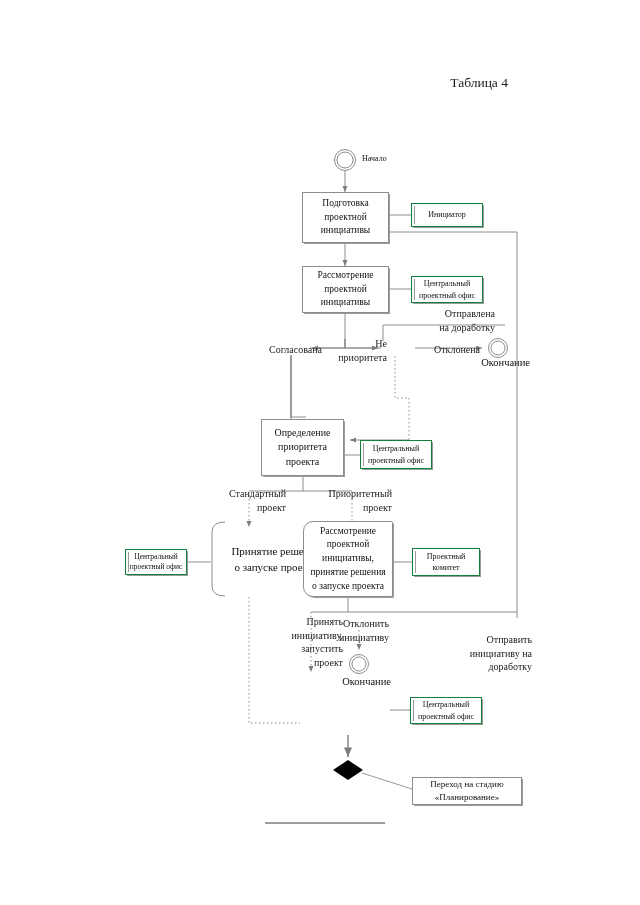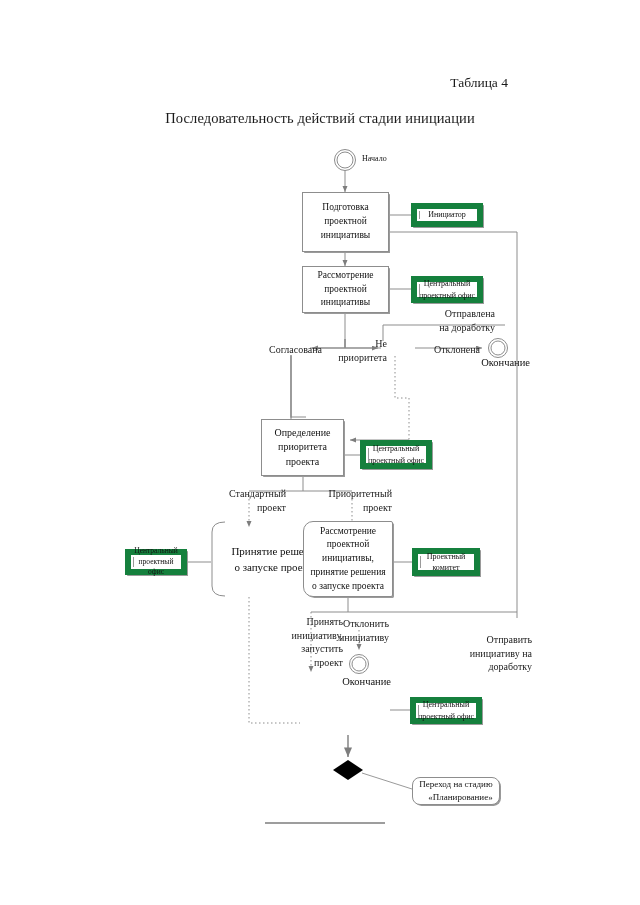--- a/index.html
+++ b/index.html
@@ -22,21 +22,21 @@
   .node{position:absolute;box-sizing:border-box;display:flex;
         align-items:center;justify-content:center;text-align:center;
         font-size:9.5px;line-height:1.45;color:#111;}
 
   
   .box{border:1px solid #8d8d8d;background:#fff;
        box-shadow:1.6px 1.6px 0 -0.6px #9a9a9a;}
   .box.roundL{border-radius:10px;}
 
   
-  .role{border:6px solid #15803d;background:#fff;font-size:8px;
+  .role{border:1px solid #15803d;background:#fff;font-size:8px;
         line-height:1.4;box-shadow:1.6px 1.6px 0 -0.6px #9a9a9a;}
   .role::before{content:"";position:absolute;left:2px;top:2px;bottom:2px;
                 width:1px;background:#9a9a9a;}
 
   
   .bracket{position:absolute;box-sizing:border-box;display:flex;
            align-items:center;justify-content:center;text-align:center;
            font-size:11px;line-height:1.5;color:#111;}
 
   .lbl{position:absolute;font-size:10px;line-height:1.35;text-align:right;
@@ -46,21 +46,20 @@
 
   .footrule{position:absolute;left:265px;top:822px;width:120px;height:1.5px;
             background:#9d9d9d;}
 </style>
 </head>
 <body>
 
 <div class="page">
 
   <div class="tablecap">Таблица 4</div>
-  <div class="title">Последовательность действий стадии инициации</div>
 
   <div class="chart">
 
     <svg width="640" height="905">
       <defs>
         <marker id="ah" markerWidth="7" markerHeight="7" refX="6" refY="2.5" orient="auto" markerUnits="strokeWidth">
           <path d="M0,0 L6,2.5 L0,5 z" fill="#7d7d7d"></path>
         </marker>
       </defs>
       <g stroke="#8d8d8d" fill="none" stroke-width="1">
@@ -135,21 +134,21 @@
         <line x1="348" y1="735" x2="348" y2="757" stroke-width="1.6" marker-end="url(#ah)"></line>
 
         <line x1="362" y1="773" x2="412" y2="789" stroke="#9a9a9a"></line>
       </g>
 
       <polygon points="348,760 363,770 348,780 333,770" fill="#000000"></polygon>
     </svg>
 
     <div class="endlabel" style="left:362px;top:154px;font-size:8px;">Начало</div>
 
-    <div class="node box" style="left:302px;top:192px;width:87px;height:60px;white-space:pre-line;font-family:Liberation Serif, serif;">Подготовка
+    <div class="node box" style="left:302px;top:192px;width:87px;height:51px;white-space:pre-line;font-family:Liberation Serif, serif;">Подготовка
 проектной
 инициативы</div>
 
     <div class="node role" style="left:411px;top:203px;width:72px;height:24px;white-space:pre-line;">Инициатор</div>
 
     <div class="node box" style="left:302px;top:266px;width:87px;height:47px;white-space:pre-line;">Рассмотрение
 проектной
 инициативы</div>
 
     <div class="node role" style="left:411px;top:276px;width:72px;height:27px;white-space:pre-line;">Центральный
@@ -214,19 +213,19 @@
 
     <div class="lbl" style="left:428px;top:633px;width:104px;white-space:pre-line;">Отправить
 инициативу на доработку</div>
 
     <div class="endlabel" style="left:327px;top:676px;width:64px;">Окончание</div>
 
 
     <div class="node role" style="left:410px;top:697px;width:72px;height:27px;white-space:pre-line;">Центральный
 проектный офис</div>
 
-    <div class="node box" style="left:412px;top:777px;width:88px;height:28px;white-space:pre-line;border-radius:8px;font-size:9px;text-align:right;">Переход на стадию
+    <div class="node box" style="left:412px;top:777px;width:110px;height:28px;white-space:pre-line;border-radius:0;font-size:9px;">Переход на стадию
 «Планирование»</div>
 
   </div>
 
   <div class="footrule"></div>
 </div>
 
 </body></html>

